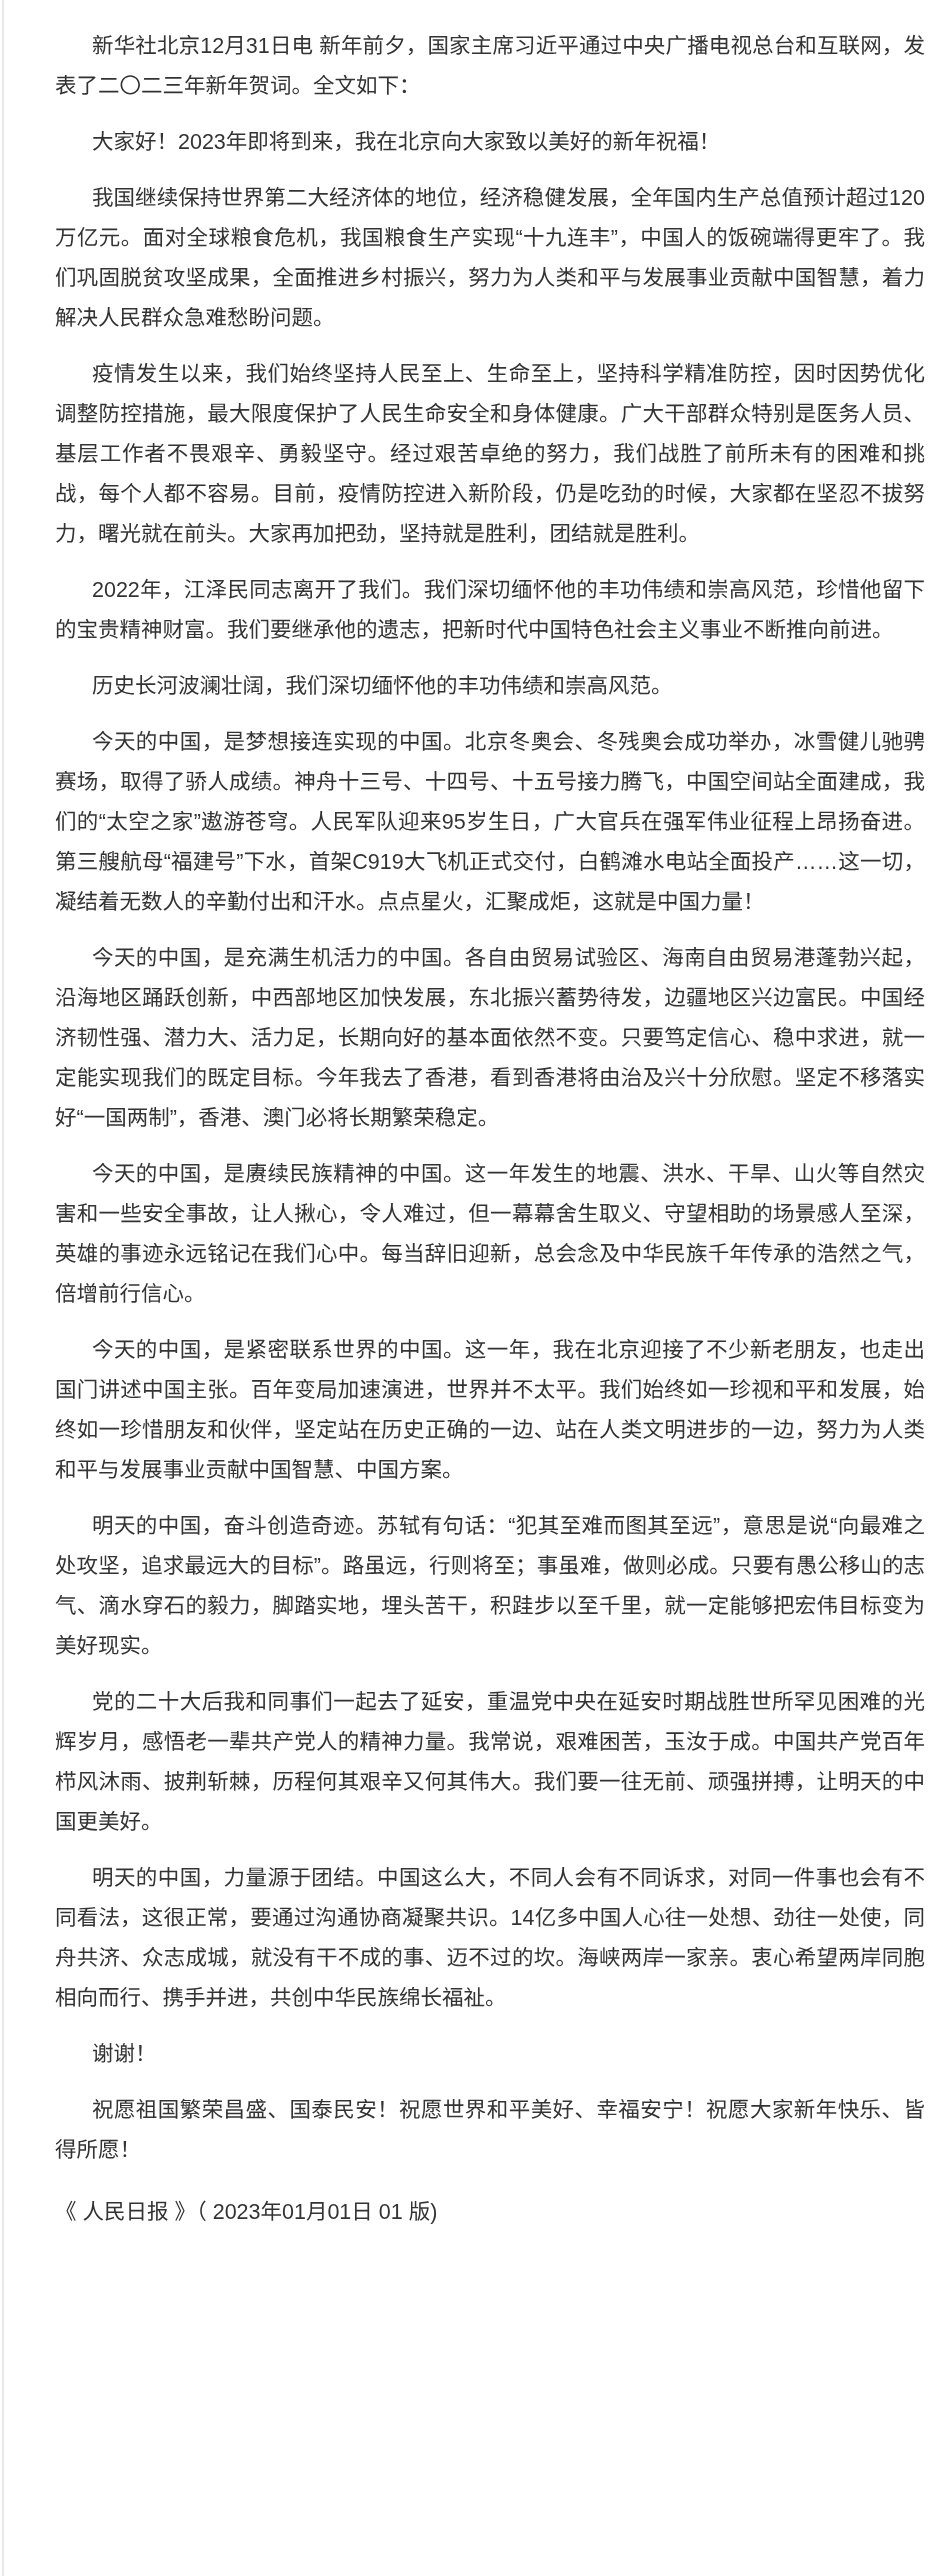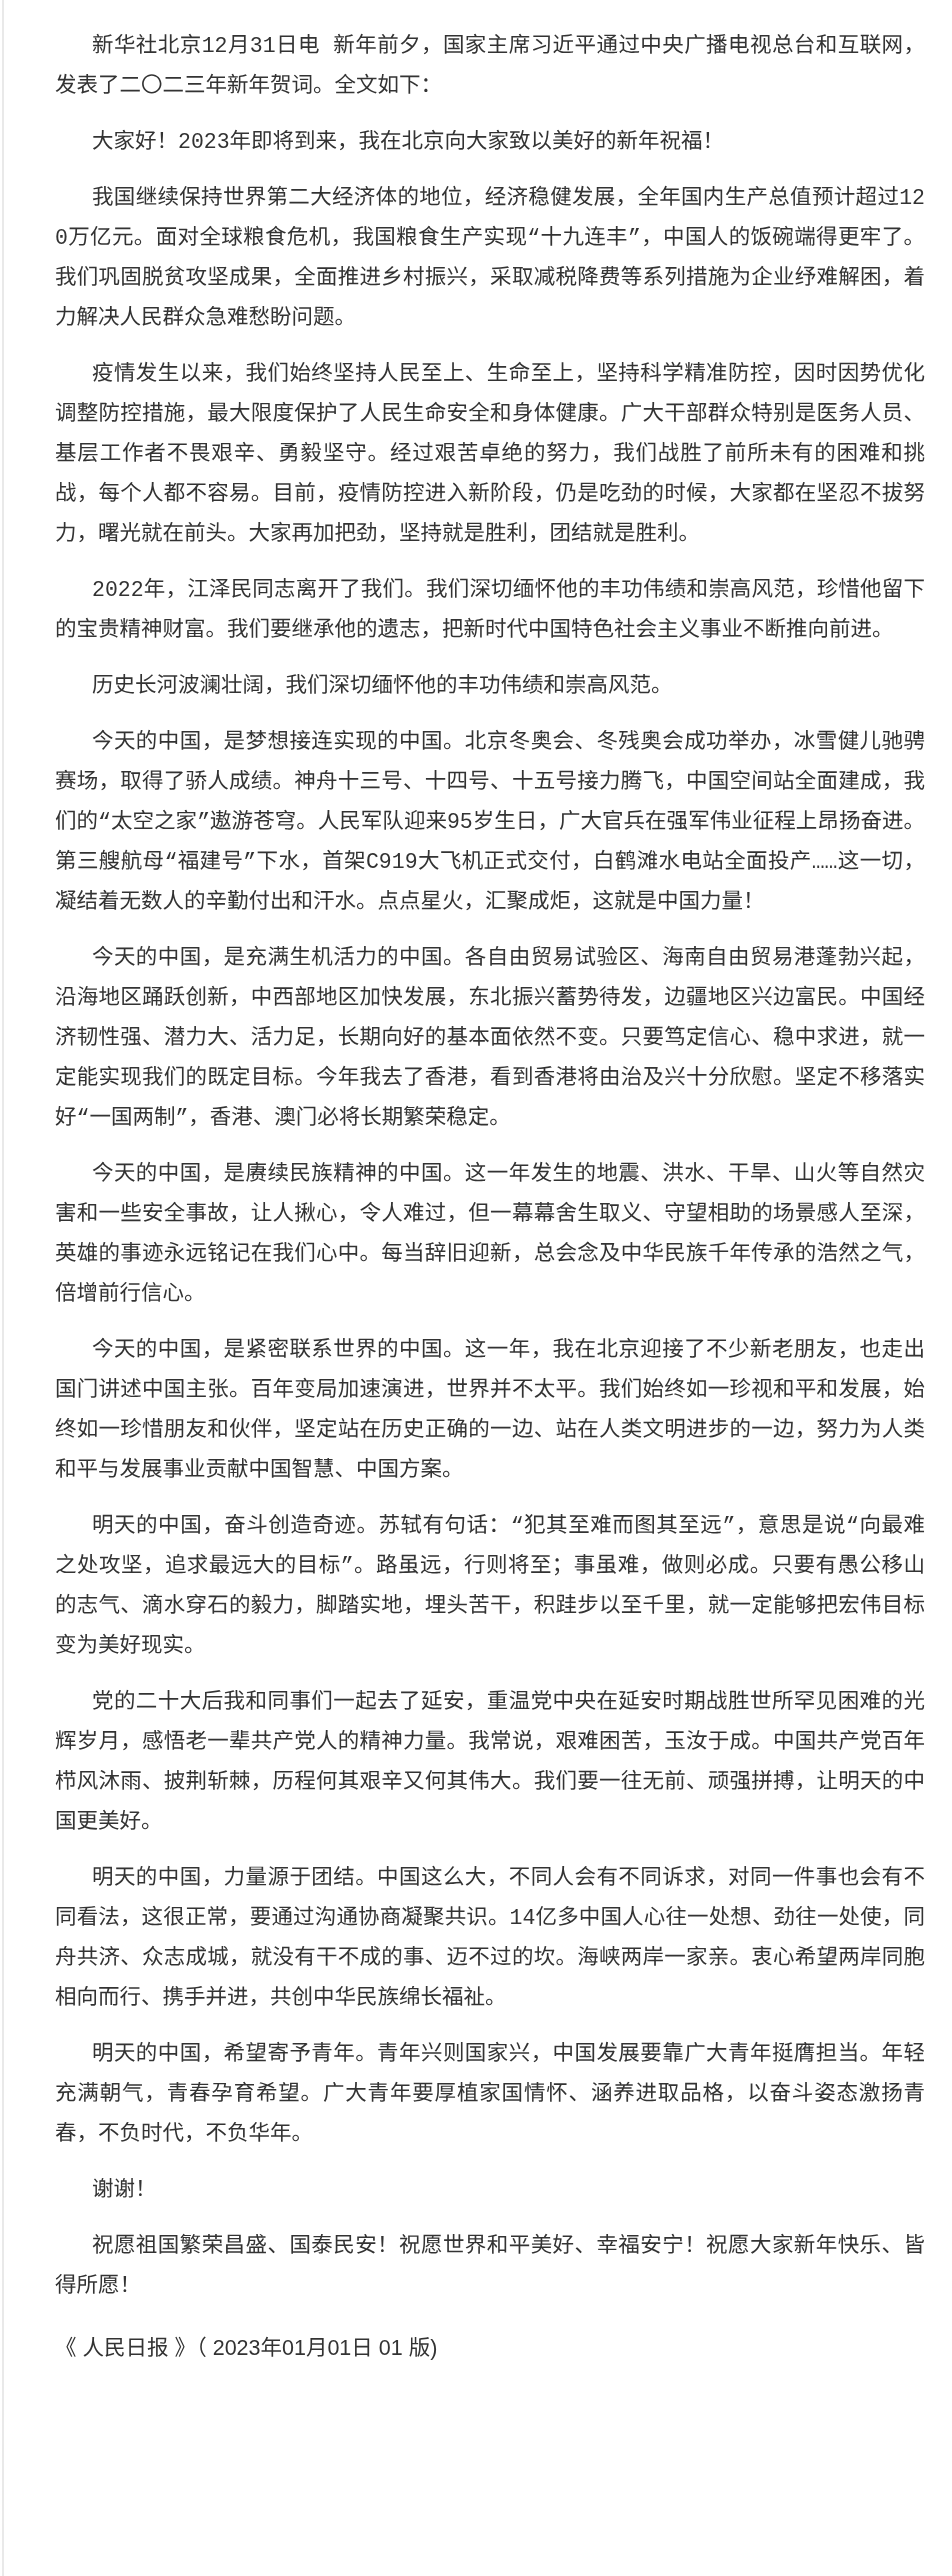--- a/index.html
+++ b/index.html
@@ -27,41 +27,39 @@
     bottom: 0;
     width: 1.5px;
     background: #e9e9e9;
   }
   .article p {
     margin: 0 0 16px 0;
     text-indent: 37px;
     text-align: justify;
     text-justify: inter-ideograph;
     word-break: break-all;
-    font-family: Liberation Mono, monospace;
   }
 </style>
 </head>
 <body>
 
 <div class="page">
   <div class="left-edge-divider"></div>
   <div class="article">
       <p>新华社北京12月31日电 新年前夕，国家主席习近平通过中央广播电视总台和互联网，发表了二〇二三年新年贺词。全文如下：</p>
       <p>大家好！2023年即将到来，我在北京向大家致以美好的新年祝福！</p>
-      <p>我国继续保持世界第二大经济体的地位，经济稳健发展，全年国内生产总值预计超过120万亿元。面对全球粮食危机，我国粮食生产实现“十九连丰”，中国人的饭碗端得更牢了。我们巩固脱贫攻坚成果，全面推进乡村振兴，采取减税降费等系列措施为企业纾难解困，着力解决人民群众急难愁盼问题。</p>
+      <p>我国继续保持世界第二大经济体的地位，经济稳健发展，全年国内生产总值预计超过120万亿元。面对全球粮食危机，我国粮食生产实现“十九连丰”，中国人的饭碗端得更牢了。我们巩固脱贫攻坚成果，全面推进乡村振兴，努力为人类和平与发展事业贡献中国智慧，着力解决人民群众急难愁盼问题。</p>
       <p>疫情发生以来，我们始终坚持人民至上、生命至上，坚持科学精准防控，因时因势优化调整防控措施，最大限度保护了人民生命安全和身体健康。广大干部群众特别是医务人员、基层工作者不畏艰辛、勇毅坚守。经过艰苦卓绝的努力，我们战胜了前所未有的困难和挑战，每个人都不容易。目前，疫情防控进入新阶段，仍是吃劲的时候，大家都在坚忍不拔努力，曙光就在前头。大家再加把劲，坚持就是胜利，团结就是胜利。</p>
       <p>2022年，江泽民同志离开了我们。我们深切缅怀他的丰功伟绩和崇高风范，珍惜他留下的宝贵精神财富。我们要继承他的遗志，把新时代中国特色社会主义事业不断推向前进。</p>
       <p>历史长河波澜壮阔，我们深切缅怀他的丰功伟绩和崇高风范。</p>
       <p>今天的中国，是梦想接连实现的中国。北京冬奥会、冬残奥会成功举办，冰雪健儿驰骋赛场，取得了骄人成绩。神舟十三号、十四号、十五号接力腾飞，中国空间站全面建成，我们的“太空之家”遨游苍穹。人民军队迎来95岁生日，广大官兵在强军伟业征程上昂扬奋进。第三艘航母“福建号”下水，首架C919大飞机正式交付，白鹤滩水电站全面投产……这一切，凝结着无数人的辛勤付出和汗水。点点星火，汇聚成炬，这就是中国力量！</p>
       <p>今天的中国，是充满生机活力的中国。各自由贸易试验区、海南自由贸易港蓬勃兴起，沿海地区踊跃创新，中西部地区加快发展，东北振兴蓄势待发，边疆地区兴边富民。中国经济韧性强、潜力大、活力足，长期向好的基本面依然不变。只要笃定信心、稳中求进，就一定能实现我们的既定目标。今年我去了香港，看到香港将由治及兴十分欣慰。坚定不移落实好“一国两制”，香港、澳门必将长期繁荣稳定。</p>
       <p>今天的中国，是赓续民族精神的中国。这一年发生的地震、洪水、干旱、山火等自然灾害和一些安全事故，让人揪心，令人难过，但一幕幕舍生取义、守望相助的场景感人至深，英雄的事迹永远铭记在我们心中。每当辞旧迎新，总会念及中华民族千年传承的浩然之气，倍增前行信心。</p>
       <p>今天的中国，是紧密联系世界的中国。这一年，我在北京迎接了不少新老朋友，也走出国门讲述中国主张。百年变局加速演进，世界并不太平。我们始终如一珍视和平和发展，始终如一珍惜朋友和伙伴，坚定站在历史正确的一边、站在人类文明进步的一边，努力为人类和平与发展事业贡献中国智慧、中国方案。</p>
       <p>明天的中国，奋斗创造奇迹。苏轼有句话：“犯其至难而图其至远”，意思是说“向最难之处攻坚，追求最远大的目标”。路虽远，行则将至；事虽难，做则必成。只要有愚公移山的志气、滴水穿石的毅力，脚踏实地，埋头苦干，积跬步以至千里，就一定能够把宏伟目标变为美好现实。</p>
       <p>党的二十大后我和同事们一起去了延安，重温党中央在延安时期战胜世所罕见困难的光辉岁月，感悟老一辈共产党人的精神力量。我常说，艰难困苦，玉汝于成。中国共产党百年栉风沐雨、披荆斩棘，历程何其艰辛又何其伟大。我们要一往无前、顽强拼搏，让明天的中国更美好。</p>
       <p>明天的中国，力量源于团结。中国这么大，不同人会有不同诉求，对同一件事也会有不同看法，这很正常，要通过沟通协商凝聚共识。14亿多中国人心往一处想、劲往一处使，同舟共济、众志成城，就没有干不成的事、迈不过的坎。海峡两岸一家亲。衷心希望两岸同胞相向而行、携手并进，共创中华民族绵长福祉。</p>
-      <p>明天的中国，希望寄予青年。青年兴则国家兴，中国发展要靠广大青年挺膺担当。年轻充满朝气，青春孕育希望。广大青年要厚植家国情怀、涵养进取品格，以奋斗姿态激扬青春，不负时代，不负华年。</p>
       <p>谢谢！</p>
       <p>祝愿祖国繁荣昌盛、国泰民安！祝愿世界和平美好、幸福安宁！祝愿大家新年快乐、皆得所愿！</p>
     </div>
   <p class="source-line">《 人民日报 》（ 2023年01月01日 01 版)</p>
 </div>
 
 
 </body></html>

